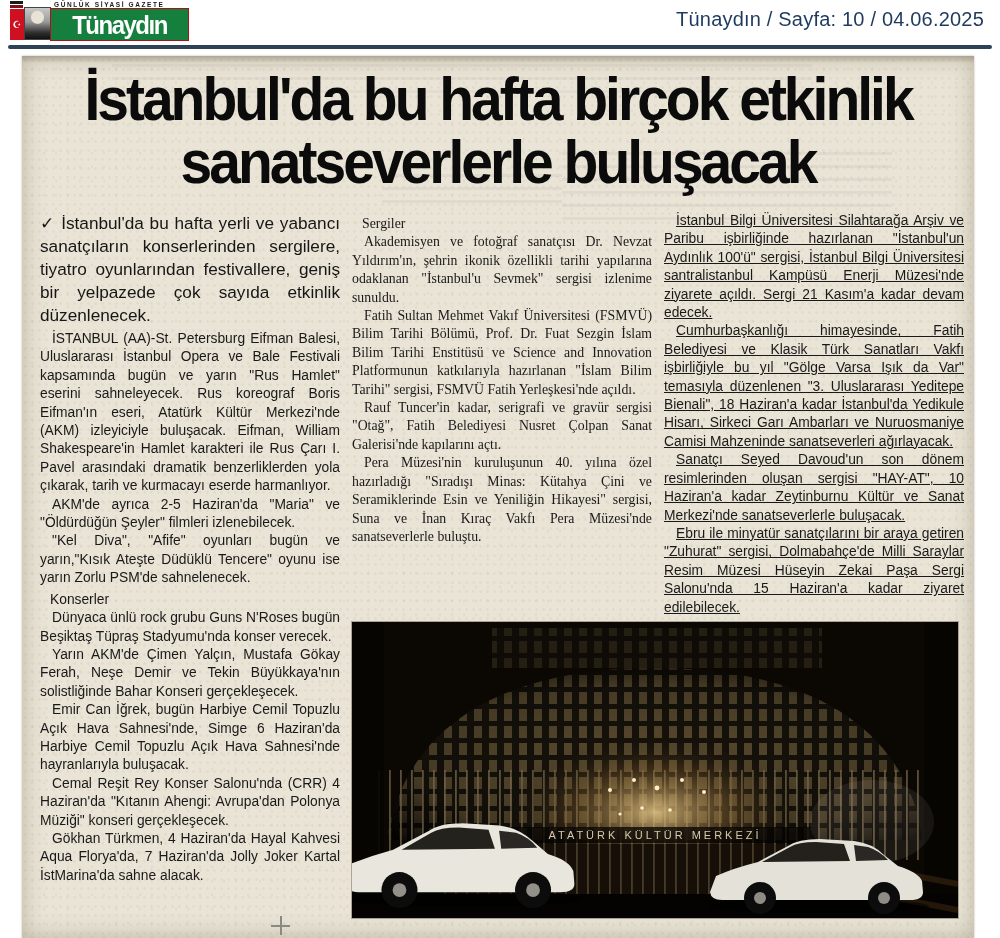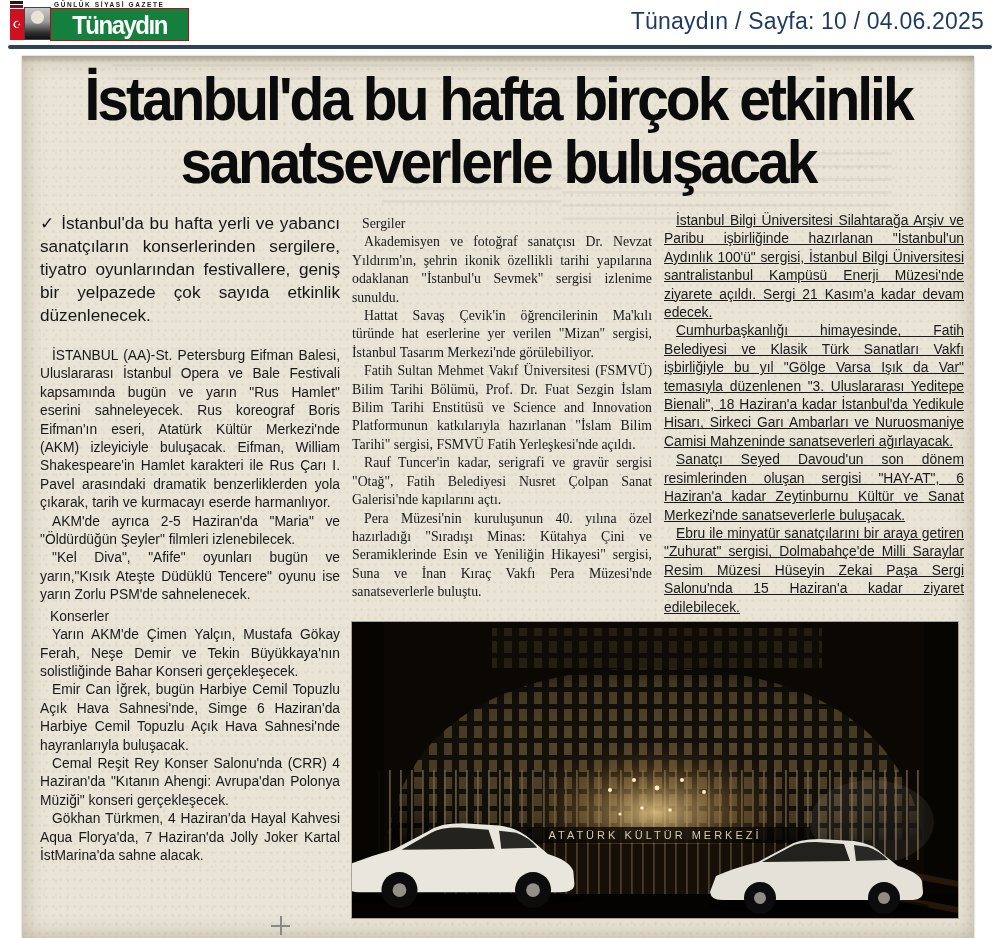--- a/index.html
+++ b/index.html
@@ -17,21 +17,21 @@
     background:
       radial-gradient(circle at 50% 30%, #e9e2d6 6px, rgba(0,0,0,0) 7px),
       linear-gradient(#c9c9c9 0%, #9a9a9a 45%, #2e2e2e 80%, #111 100%);
     border:1px solid #444;box-sizing:border-box;}
   .mh-box{position:absolute;left:41px;top:8px;width:137px;height:31px;background:#15803d;
     display:flex;align-items:center;justify-content:center;box-shadow:0 0 0 1px #b20d18;}
   .mh-title{color:#fff;font-weight:bold;font-size:24px;letter-spacing:-1.5px;
     transform:scaleY(1.08);white-space:nowrap;}
   .mh-tagline{position:absolute;left:44px;top:0px;font-size:6.5px;font-weight:bold;
     color:#1a1a1a;letter-spacing:1.6px;white-space:nowrap;}
-  #pageinfo{position:absolute;right:16px;top:8px;font-size:23px;color:#1e3a5f;
+  #pageinfo{position:absolute;right:16px;top:8px;font-size:20px;color:#1e3a5f;
     letter-spacing:.2px;white-space:nowrap;}
   #headrule{position:absolute;left:8px;right:8px;top:45px;height:4px;background:#2d4254;border-radius:2px;}
 
   
   #clip{
     position:absolute;left:22px;top:56px;width:952px;height:882px;
     background-color:#e9e4d6;
     background-image:
       radial-gradient(rgba(122,100,66,.07) 1px, rgba(0,0,0,0) 1.4px),
       radial-gradient(rgba(90,78,58,.06) 1px, rgba(0,0,0,0) 1.5px);
@@ -52,21 +52,21 @@
   .hl{display:block;font-weight:bold;font-size:57px;line-height:63px;
     letter-spacing:-3px;transform:scaleY(1.07);white-space:nowrap;}
 
   
   .col{position:absolute;top:156px;width:300px;font-size:13.8px;line-height:18.4px;
     color:#191919;text-align:justify;}
   #col1{left:18px;}
   #col2{left:330px;font-family:Liberation Serif, serif;}
   #col3{left:642px;text-decoration:underline;}
   .col p{margin:0;text-indent:12px;}
-  p.lead{font-size:17.2px;line-height:23px;text-indent:0;margin-bottom:20px;color:#161616;}
+  p.lead{font-size:17.2px;line-height:23px;text-indent:0;margin-bottom:3px;color:#161616;}
   p.subhead{margin-top:3px;text-indent:10px;}
 
   
   #photo{position:absolute;left:330px;top:566px;width:606px;height:296px;
     box-shadow:0 0 0 1px rgba(60,50,35,.35);}
   #photo svg{display:block;}
 
   
   #cropmark{position:absolute;left:249px;top:860px;width:19px;height:19px;}
   #cropmark::before{content:"";position:absolute;left:0;right:0;top:9px;height:1.5px;background:#8a8a85;}
@@ -98,39 +98,39 @@
     <span class="hl">İstanbul'da bu hafta birçok etkinlik</span>
     <span class="hl">sanatseverlerle buluşacak</span>
   </div>
 
   <div class="col" id="col1">
     <p class="lead">✓ İstanbul'da bu hafta yerli ve yabancı sanatçıların konserlerinden sergilere, tiyatro oyunlarından festivallere, geniş bir yelpazede çok sayıda etkinlik düzenlenecek.</p>
     <p>İSTANBUL (AA)-St. Petersburg Eifman Balesi, Uluslararası İstanbul Opera ve Bale Festivali kapsamında bugün ve yarın "Rus Hamlet" eserini sahneleyecek. Rus koreograf Boris Eifman'ın eseri, Atatürk Kültür Merkezi'nde (AKM) izleyiciyle buluşacak. Eifman, William Shakespeare'in Hamlet karakteri ile Rus Çarı I. Pavel arasındaki dramatik benzerliklerden yola çıkarak, tarih ve kurmacayı eserde harmanlıyor.</p>
     <p>AKM'de ayrıca 2-5 Haziran'da "Maria" ve "Öldürdüğün Şeyler" filmleri izlenebilecek.</p>
     <p>"Kel Diva", "Afife" oyunları bugün ve yarın,"Kısık Ateşte Düdüklü Tencere" oyunu ise yarın Zorlu PSM'de sahnelenecek.</p>
     <p class="subhead">Konserler</p>
+    <p>Dünyaca ünlü rock grubu Guns N'Roses bugün Beşiktaş Tüpraş Stadyumu'nda konser verecek.</p>
     <p>Yarın AKM'de Çimen Yalçın, Mustafa Gökay Ferah, Neşe Demir ve Tekin Büyükkaya'nın solistliğinde Bahar Konseri gerçekleşecek.</p>
     <p>Emir Can İğrek, bugün Harbiye Cemil Topuzlu Açık Hava Sahnesi'nde, Simge 6 Haziran'da Harbiye Cemil Topuzlu Açık Hava Sahnesi'nde hayranlarıyla buluşacak.</p>
     <p>Cemal Reşit Rey Konser Salonu'nda (CRR) 4 Haziran'da "Kıtanın Ahengi: Avrupa'dan Polonya Müziği" konseri gerçekleşecek.</p>
     <p>Gökhan Türkmen, 4 Haziran'da Hayal Kahvesi Aqua Florya'da, 7 Haziran'da Jolly Joker Kartal İstMarina'da sahne alacak.</p>
   </div>
 
   <div class="col" id="col2">
     <p class="subhead">Sergiler</p>
     <p>Akademisyen ve fotoğraf sanatçısı Dr. Nevzat Yıldırım'ın, şehrin ikonik özellikli tarihi yapılarına odaklanan "İstanbul'u Sevmek" sergisi izlenime sunuldu.</p>
-    <p>Hattat Savaş Çevik'in öğrencilerinin Ma'kılı türünde hat eserlerine yer verilen "Mizan" sergisi, İstanbul Tasarım Merkezi'nde görülebiliyor.</p>
     <p>Fatih Sultan Mehmet Vakıf Üniversitesi (FSMVÜ) Bilim Tarihi Bölümü, Prof. Dr. Fuat Sezgin İslam Bilim Tarihi Enstitüsü ve Science and Innovation Platformunun katkılarıyla hazırlanan "İslam Bilim Tarihi" sergisi, FSMVÜ Fatih Yerleşkesi'nde açıldı.</p>
     <p>Rauf Tuncer'in kadar, serigrafi ve gravür sergisi "Otağ", Fatih Belediyesi Nusret Çolpan Sanat Galerisi'nde kapılarını açtı.</p>
     <p>Pera Müzesi'nin kuruluşunun 40. yılına özel hazırladığı "Sıradışı Minas: Kütahya Çini ve Seramiklerinde Esin ve Yeniliğin Hikayesi" sergisi, Suna ve İnan Kıraç Vakfı Pera Müzesi'nde sanatseverlerle buluştu.</p>
   </div>
 
   <div class="col" id="col3">
     <p>İstanbul Bilgi Üniversitesi Silahtarağa Arşiv ve Paribu işbirliğinde hazırlanan "İstanbul'un Aydınlık 100'ü" sergisi, İstanbul Bilgi Üniversitesi santralistanbul Kampüsü Enerji Müzesi'nde ziyarete açıldı. Sergi 21 Kasım'a kadar devam edecek.</p>
     <p>Cumhurbaşkanlığı himayesinde, Fatih Belediyesi ve Klasik Türk Sanatları Vakfı işbirliğiyle bu yıl "Gölge Varsa Işık da Var" temasıyla düzenlenen "3. Uluslararası Yeditepe Bienali", 18 Haziran'a kadar İstanbul'da Yedikule Hisarı, Sirkeci Garı Ambarları ve Nuruosmaniye Camisi Mahzeninde sanatseverleri ağırlayacak.</p>
-    <p>Sanatçı Seyed Davoud'un son dönem resimlerinden oluşan sergisi "HAY-AT", 6 Haziran'a kadar Zeytinburnu Kültür ve Sanat Merkezi'nde sanatseverlerle buluşacak.</p>
+    <p>Sanatçı Seyed Davoud'un son dönem resimlerinden oluşan sergisi "HAY-AT", 10 Haziran'a kadar Zeytinburnu Kültür ve Sanat Merkezi'nde sanatseverlerle buluşacak.</p>
     <p>Ebru ile minyatür sanatçılarını bir araya getiren "Zuhurat" sergisi, Dolmabahçe'de Milli Saraylar Resim Müzesi Hüseyin Zekai Paşa Sergi Salonu'nda 15 Haziran'a kadar ziyaret edilebilecek.</p>
   </div>
 
   <div id="photo">
     <svg width="606" height="296" viewBox="0 0 606 296" xmlns="http://www.w3.org/2000/svg">
       <defs>
         <pattern id="win" width="15" height="17" patternUnits="userSpaceOnUse">
           <rect width="15" height="17" fill="#17120b"></rect>
           <rect x="2" y="2" width="8" height="12" fill="#5b4c30"></rect>
         </pattern>

